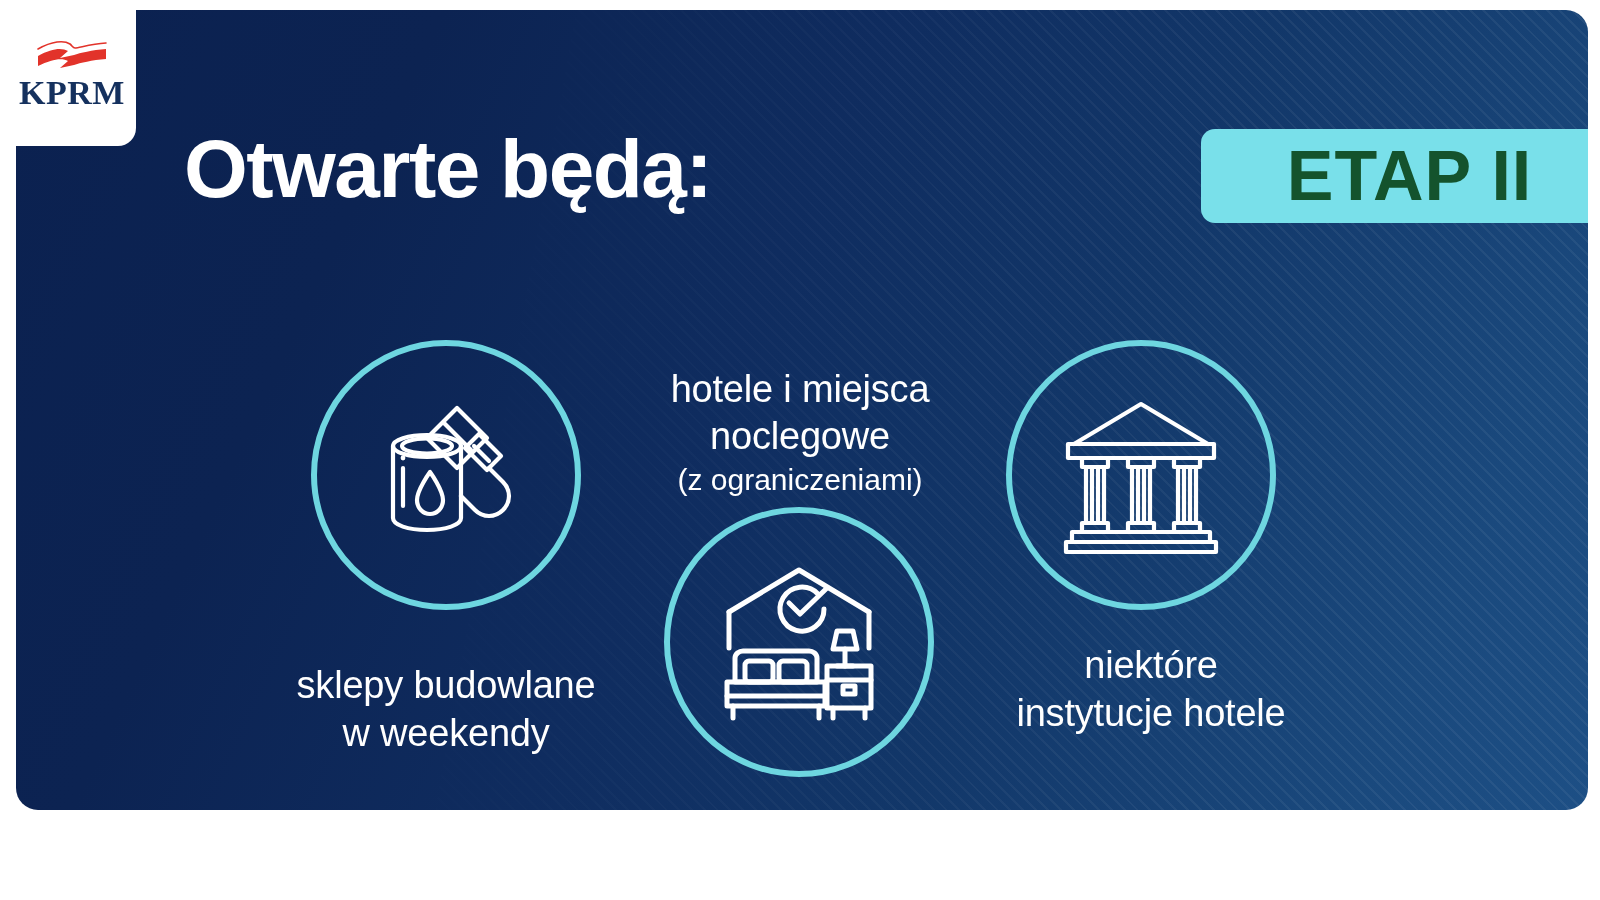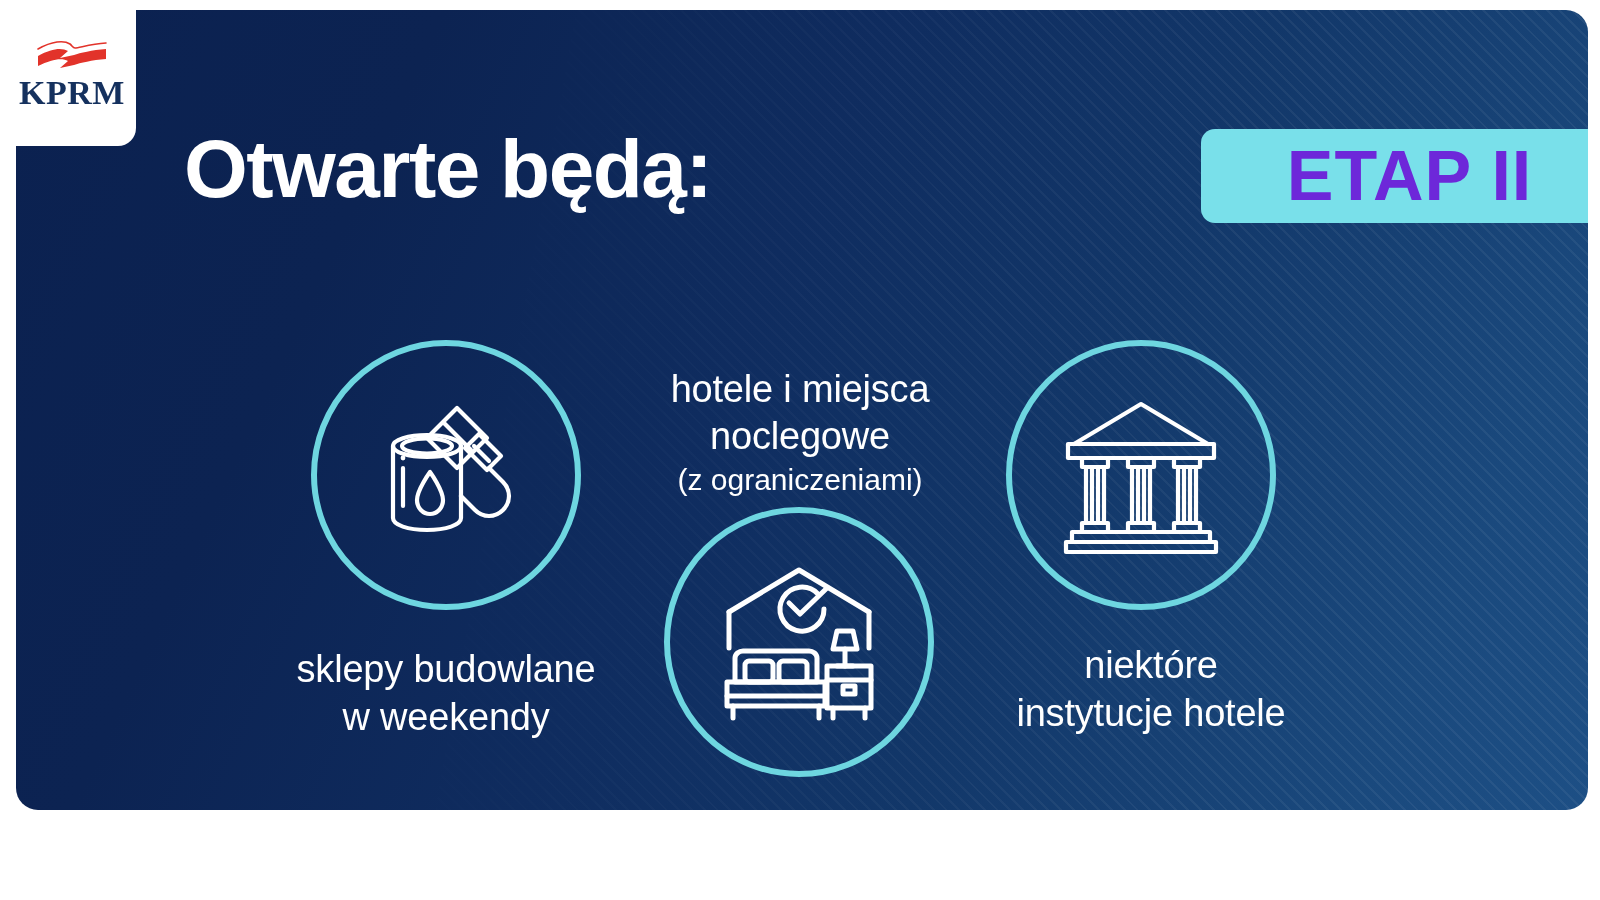--- a/index.html
+++ b/index.html
@@ -93,21 +93,21 @@
     border-top-left-radius:14px;
     border-bottom-left-radius:14px;
     display:flex;
     align-items:center;
     justify-content:center;
     z-index:5;
   }
   .badge-text {
     font-size:70px;
     font-weight:700;
-    color:#6d28d9;
+    color:#14532d;
     letter-spacing:1px;
     line-height:1;
     white-space:nowrap;
     padding-left:14px;
   }
 
   
   .item { position:absolute; z-index:4; }
 
   .ring {
@@ -131,21 +131,21 @@
     white-space:pre-line;
   }
   .caption .sub {
     display:block;
     font-size:30px;
     letter-spacing:0px;
   }
 
   
   .item-paint .ring { left:295px; top:330px; width:270px; height:270px; }
-  .item-paint .caption { left:140px; top:636px; width:580px; }
+  .item-paint .caption { left:140px; top:652px; width:580px; }
 
   
   .item-hotel .ring { left:648px; top:497px; width:270px; height:270px; }
   .item-hotel .caption { left:555px; top:308px; width:458px; }
 
   
   .item-culture .ring { left:990px; top:330px; width:270px; height:270px; }
   .item-culture .caption { left:885px; top:632px; width:500px; }
 </style>
 </head>

